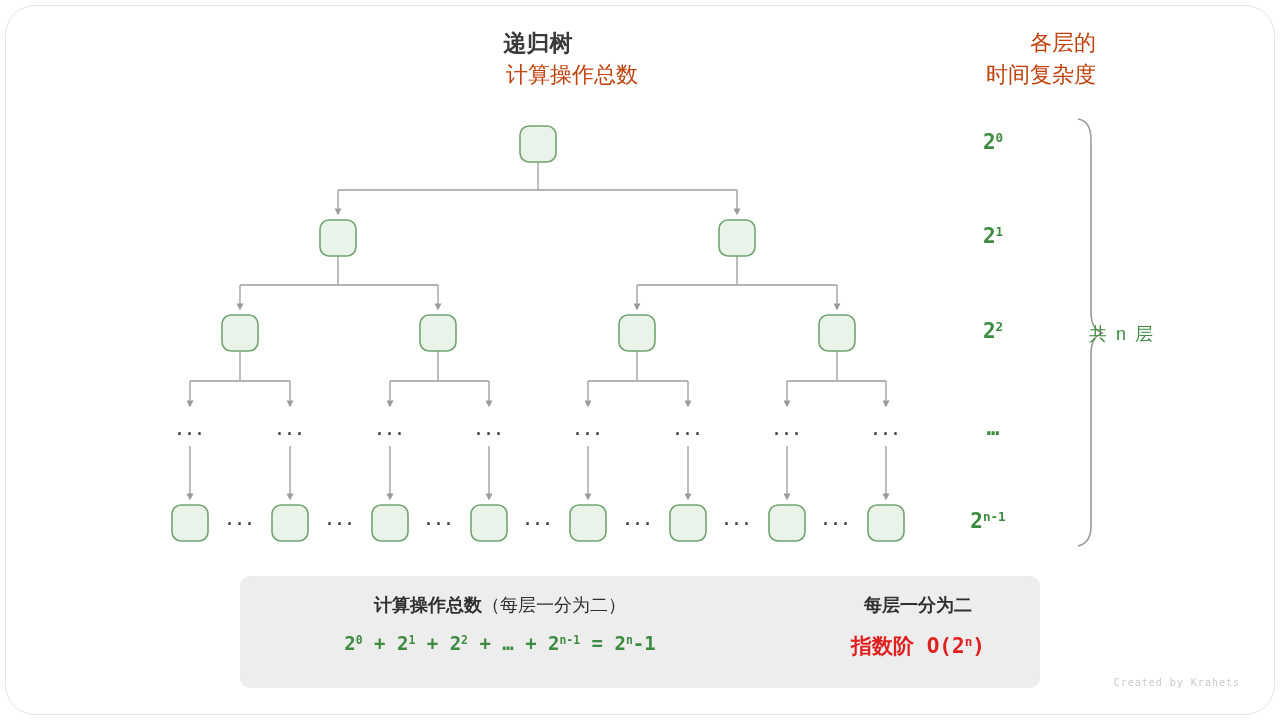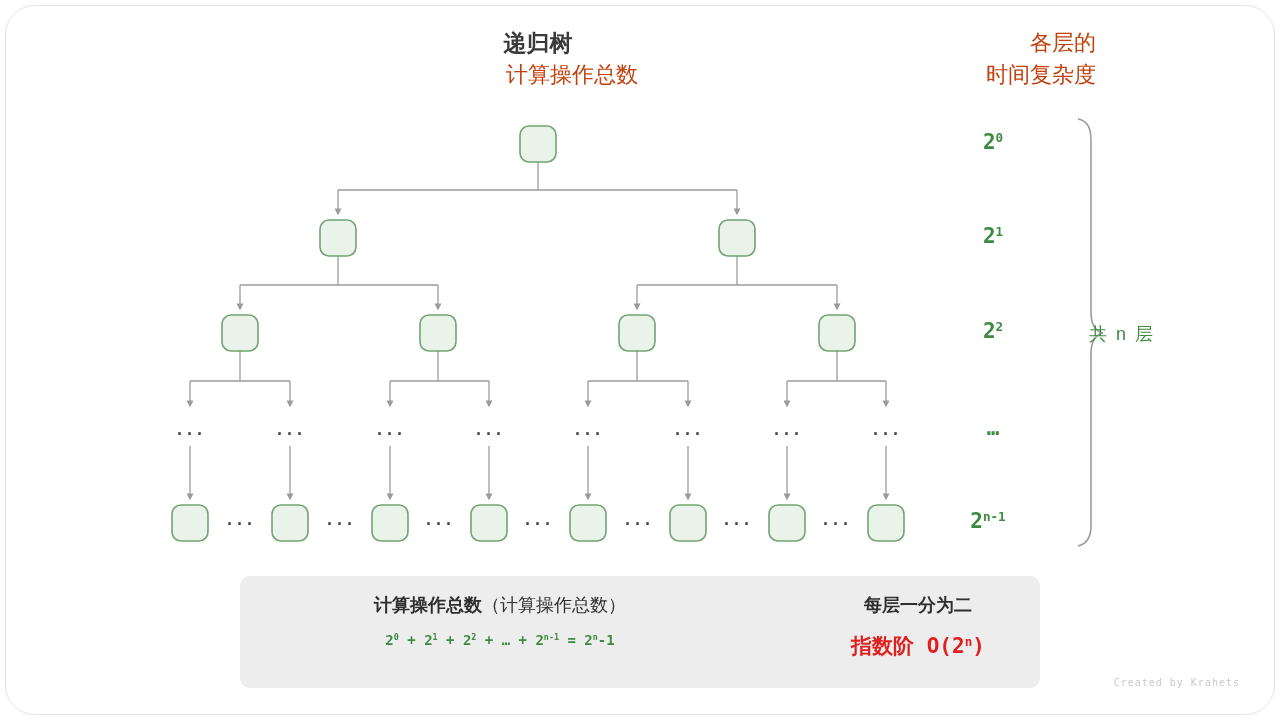--- a/index.html
+++ b/index.html
@@ -26,21 +26,21 @@
          color:var(--green-text,#3d8b40); white-space:pre; }
   .brace-label { width:104px; text-align:center; font-size:18px; letter-spacing:2px;
                  color:var(--green-text,#3d8b40); }
   .dots { width:30px; text-align:center; font-size:15px; font-weight:bold;
           color:#474747; letter-spacing:1px; }
 
   
   .summary-box { background:var(--panel-bg,#ededed); border-radius:10px; }
   .sum-title { font-size:18px; color:#2f2f2f; text-align:center; }
   .bold { font-weight:bold; }
-  .formula { text-align:center; font-size:14px; font-weight:bold;
+  .formula { text-align:center; font-size:19px; font-weight:bold;
              color:var(--green-text,#3d8b40); white-space:pre; }
   .complexity { text-align:center; font-size:21px; font-weight:bold;
                 color:var(--red-text,#e01f1f); white-space:pre; }
   .credit { font-size:10px; color:var(--credit-gray,#c9c9c9); letter-spacing:1px; }
 </style>
 </head>
 <body>
 
 <div class="abs card"></div>
 
@@ -142,19 +142,19 @@
 <div class="abs dots mono" style="left:225px; top:511px;">...</div>
 <div class="abs dots mono" style="left:325px; top:511px;">...</div>
 <div class="abs dots mono" style="left:424px; top:511px;">...</div>
 <div class="abs dots mono" style="left:523px; top:511px;">...</div>
 <div class="abs dots mono" style="left:623px; top:511px;">...</div>
 <div class="abs dots mono" style="left:722px; top:511px;">...</div>
 <div class="abs dots mono" style="left:821px; top:511px;">...</div>
 
 <div class="abs summary-box" style="left:240px; top:576px; width:800px; height:112px;"></div>
 <div class="abs sum-title" style="left:260px; top:593px; width:480px;">
-  <span class="bold">计算操作总数</span><span>（计算操作总数）</span>
+  <span class="bold">计算操作总数</span><span>（每层一分为二）</span>
 </div>
 <div class="abs formula mono" style="left:260px; top:632px; width:480px;"><span>2<sup>0</sup></span><span> + </span><span>2<sup>1</sup></span><span> + </span><span>2<sup>2</sup></span><span> + </span><span>…</span><span> + </span><span>2<sup>n-1</sup></span><span> = </span><span>2<sup>n</sup></span><span>-1</span></div>
 <div class="abs sum-title bold" style="left:818px; top:593px; width:200px;">每层一分为二</div>
 <div class="abs complexity mono" style="left:808px; top:632px; width:220px;"><span>指数阶 O(2<sup>n</sup></span><span>)</span></div>
 
 <div class="abs credit mono" style="left:1020px; top:677px; width:220px; text-align:right;">Created by Krahets</div>
 
 </body></html>

